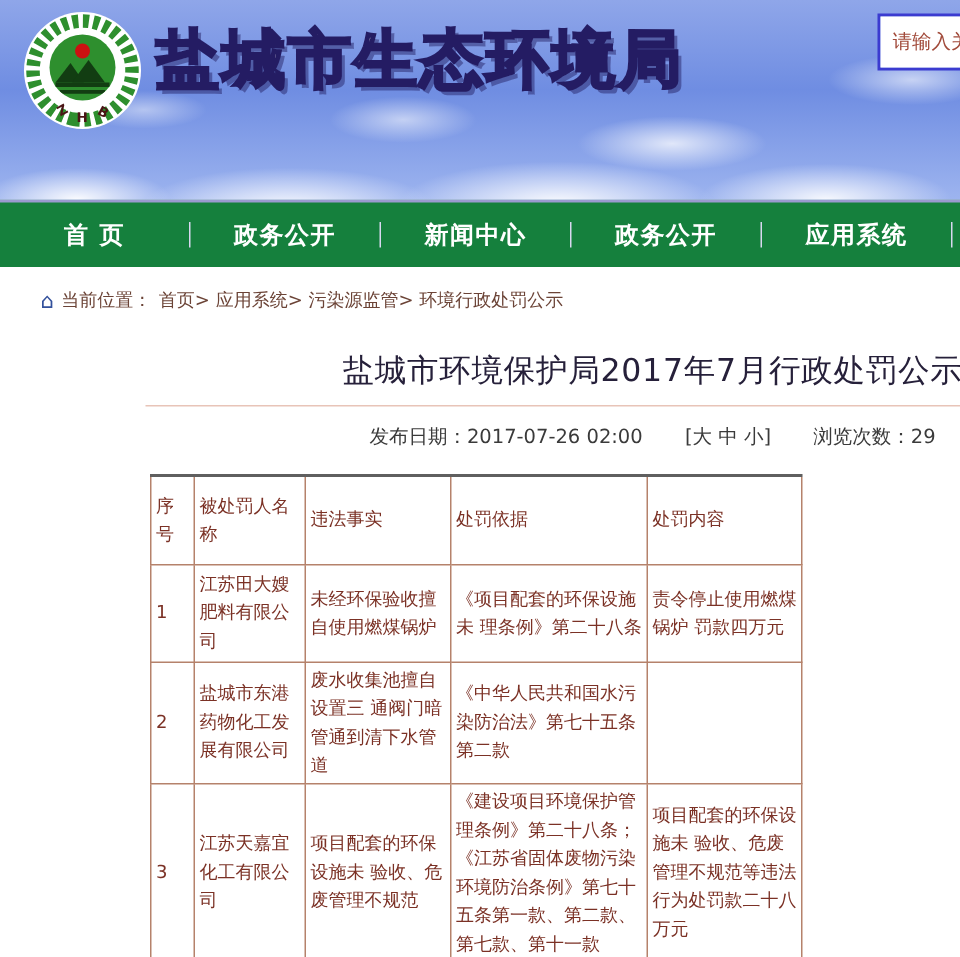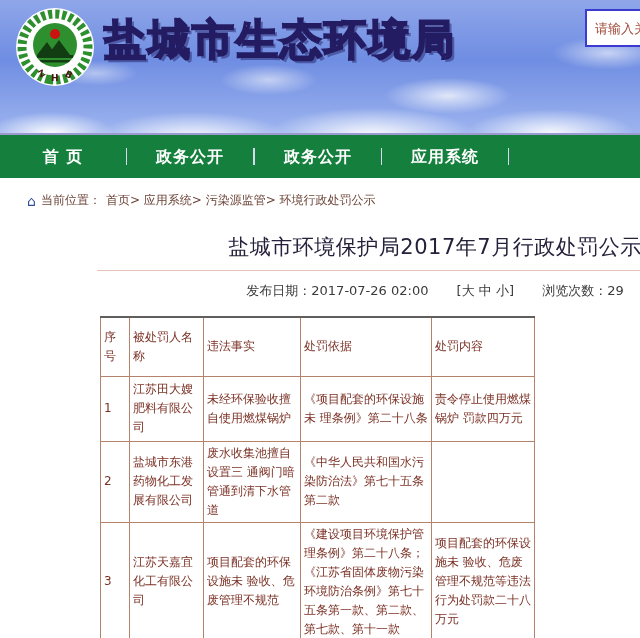--- a/index.html
+++ b/index.html
@@ -118,20 +118,21 @@
   <div class="search-box">
     <input type="text" placeholder="请输入关键字" style="">
   </div>
 </div>
 
 <div class="nav" id="main-nav">
     <div class="nav-item">首  页</div>
     <span class="nav-divider"></span>
     <div class="nav-item">政务公开</div>
     <span class="nav-divider"></span>
+    <div class="nav-item">新闻中心</div>
     <span class="nav-divider"></span>
     <div class="nav-item">政务公开</div>
     <span class="nav-divider"></span>
     <div class="nav-item">应用系统</div>
     <span class="nav-divider"></span>
   </div>
 
 <div class="breadcrumb">
   <span class="home-icon">⌂</span>
   <span>当前位置：</span>

